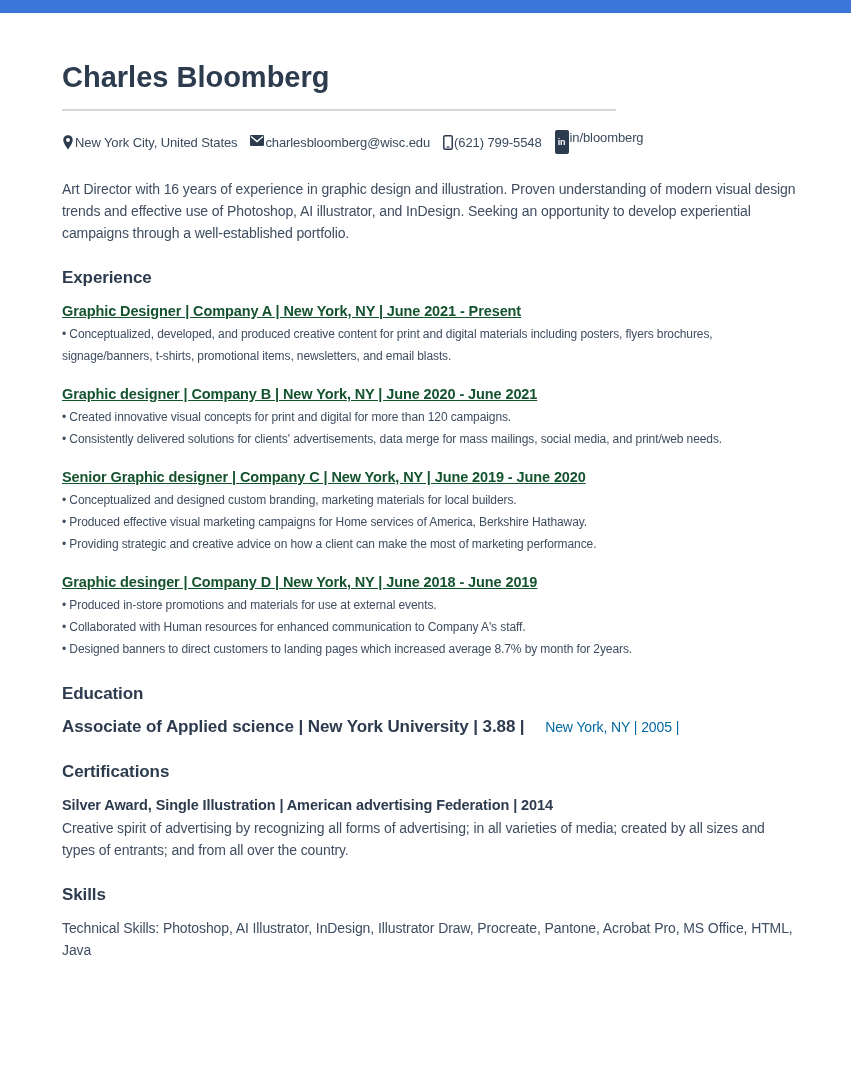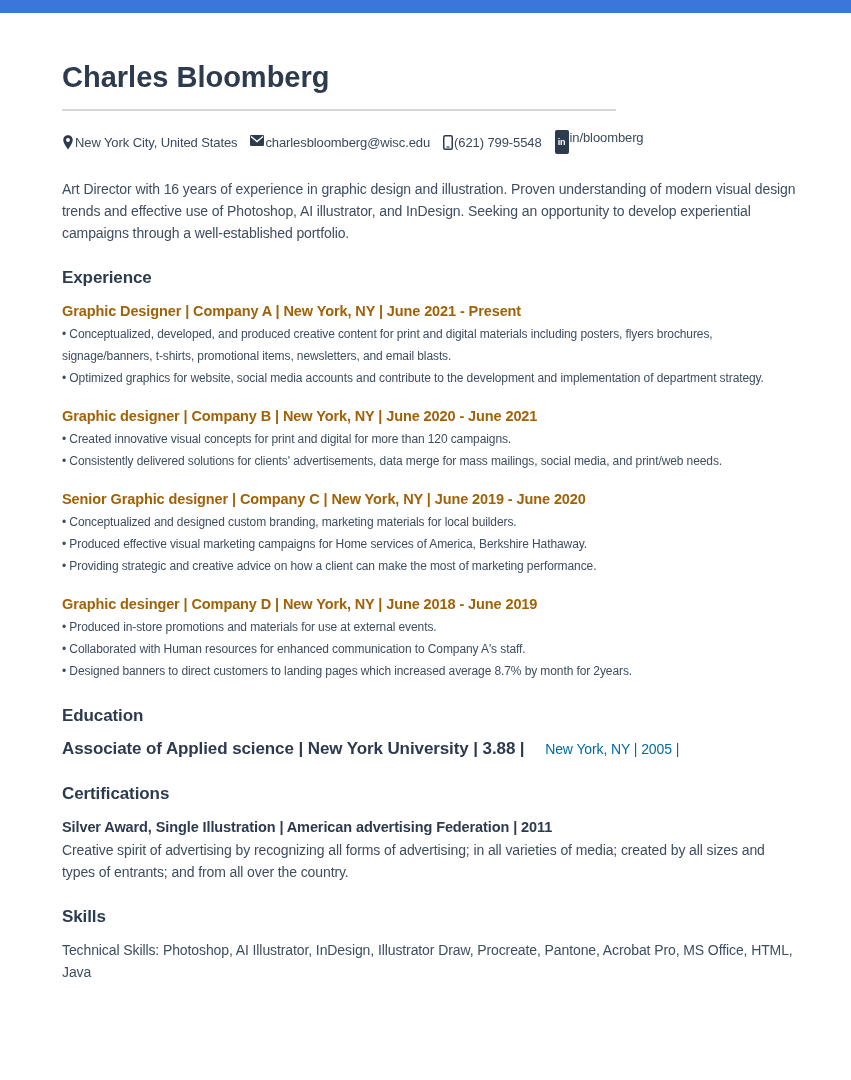--- a/index.html
+++ b/index.html
@@ -30,22 +30,22 @@
   }
   .section{margin-top:24px;}
   .section-heading{
     font-size:17px;font-weight:bold;color:#2d3b4e;
     margin:0 0 12px 0;line-height:1.2;
   }
   .body-text{font-size:14px;line-height:22px;margin:0;}
   .job{margin-bottom:17px;}
   .job:last-child{margin-bottom:0;}
   .job-title{
-    font-size:14.5px;font-weight:bold;color:#a16207;
-    margin:0 0 2px 0;line-height:20px;
+    font-size:14.5px;font-weight:bold;color:#14532d;
+    margin:0 0 2px 0;line-height:20px;text-decoration:underline;
   }
   .bullet{font-size:12px;line-height:22px;margin:0;}
   .edu-line{font-size:14px;line-height:22px;margin:0;}
   .edu-bold{font-weight:bold;color:#2d3b4e;font-size:17px;}
   .edu-rest{color:#0369a1;margin-left:16px;}
   .cert-title{
     font-size:14.5px;font-weight:bold;color:#2d3b4e;
     margin:0 0 2px 0;line-height:20px;
   }
 </style>
@@ -96,21 +96,20 @@
   <div class="section">
     <p class="body-text">Art Director with 16 years of experience in graphic design and illustration. Proven understanding of modern visual design trends and effective use of Photoshop, AI illustrator, and InDesign. Seeking an opportunity to develop experiential campaigns through a well-established portfolio.</p>
   </div>
 
   <div class="section">
     <h2 class="section-heading">Experience</h2>
 
     <div class="job">
       <h3 class="job-title">Graphic Designer | Company A | New York, NY | June 2021 - Present</h3>
       <p class="bullet">• Conceptualized, developed, and produced creative content for print and digital materials including posters, flyers brochures, signage/banners, t-shirts, promotional items, newsletters, and email blasts.</p>
-      <p class="bullet">• Optimized graphics for website, social media accounts and contribute to the development and implementation of department strategy.</p>
     </div>
 
     <div class="job">
       <h3 class="job-title">Graphic designer | Company B | New York, NY | June 2020 - June 2021</h3>
       <p class="bullet">• Created innovative visual concepts for print and digital for more than 120 campaigns.</p>
       <p class="bullet">• Consistently delivered solutions for clients' advertisements, data merge for mass mailings, social media, and print/web needs.</p>
     </div>
 
     <div class="job">
       <h3 class="job-title">Senior Graphic designer | Company C | New York, NY | June 2019 - June 2020</h3>
@@ -127,21 +126,21 @@
     </div>
   </div>
 
   <div class="section">
     <h2 class="section-heading">Education</h2>
     <p class="edu-line"><span class="edu-bold">Associate of Applied science | New York University | 3.88 | </span><span class="edu-rest">New York, NY | 2005 |</span></p>
   </div>
 
   <div class="section">
     <h2 class="section-heading">Certifications</h2>
-    <h3 class="cert-title">Silver Award, Single Illustration | American advertising Federation | 2011</h3>
+    <h3 class="cert-title">Silver Award, Single Illustration | American advertising Federation | 2014</h3>
     <p class="body-text">Creative spirit of advertising by recognizing all forms of advertising; in all varieties of media; created by all sizes and types of entrants; and from all over the country.</p>
   </div>
 
   <div class="section">
     <h2 class="section-heading">Skills</h2>
     <p class="body-text">Technical Skills: Photoshop, AI Illustrator, InDesign, Illustrator Draw, Procreate, Pantone, Acrobat Pro, MS Office, HTML, Java</p>
   </div>
 
 </div>
 

